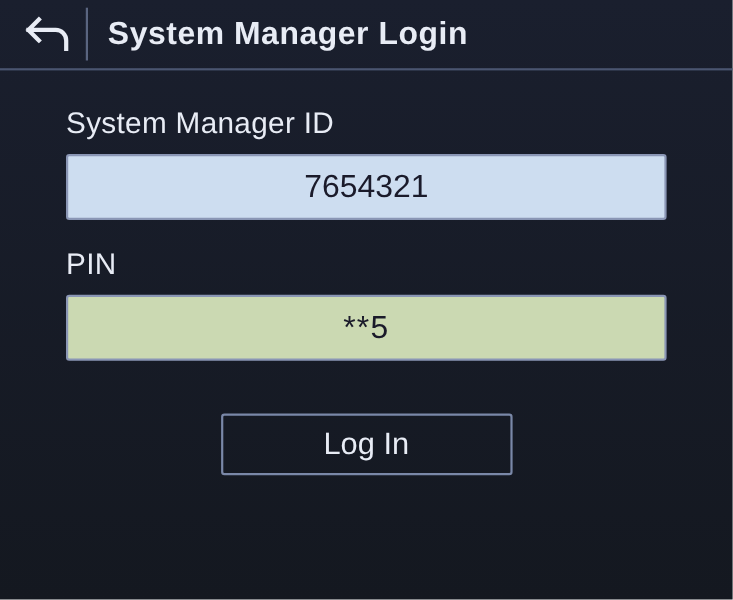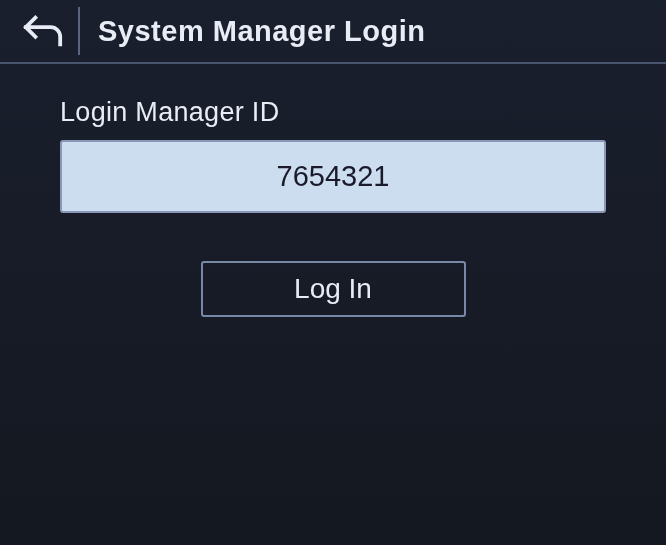--- a/index.html
+++ b/index.html
@@ -61,21 +61,21 @@
       margin-bottom: 25px;
     }
     .field-label {
       font-size: 27px;
       color: #e8ecf5;
       margin-bottom: 12px;
       letter-spacing: 0.3px;
     }
     .input-field {
       width: 100%;
-      height: 73px;
+      height: 60px;
       border: 2px solid #8a96b5;
       border-radius: 3px;
       display: flex;
       align-items: center;
       justify-content: center;
       font-size: 29px;
       color: #1a1a2a;
       cursor: text;
     }
     .input-id {
@@ -111,23 +111,29 @@
       <path d="M 14 4 L 4 14 L 14 24 M 4 14 L 30 14 A 10 10 0 0 1 40 24 L 40 32" fill="none" stroke="#e8ecf5" stroke-width="4" stroke-linecap="square" stroke-linejoin="miter"></path>
     </svg>
   </div>
   <div class="divider"></div>
   <div class="title">System Manager Login</div>
 </div>
 <div class="header-line"></div>
 
 <div class="content">
   <div class="field-group">
-    <div class="field-label">Login Manager ID</div>
+    <div class="field-label">System Manager ID</div>
     <div class="input-field input-id">
       <span>7654321</span>
     </div>
   </div>
 
+  <div class="field-group">
+    <div class="field-label">PIN</div>
+    <div class="input-field input-pin">
+      <span class="pin-content">**5</span>
+    </div>
+  </div>
 
   <div class="login-button">
     <span>Log In</span>
   </div>
 </div>
 
 </body></html>

